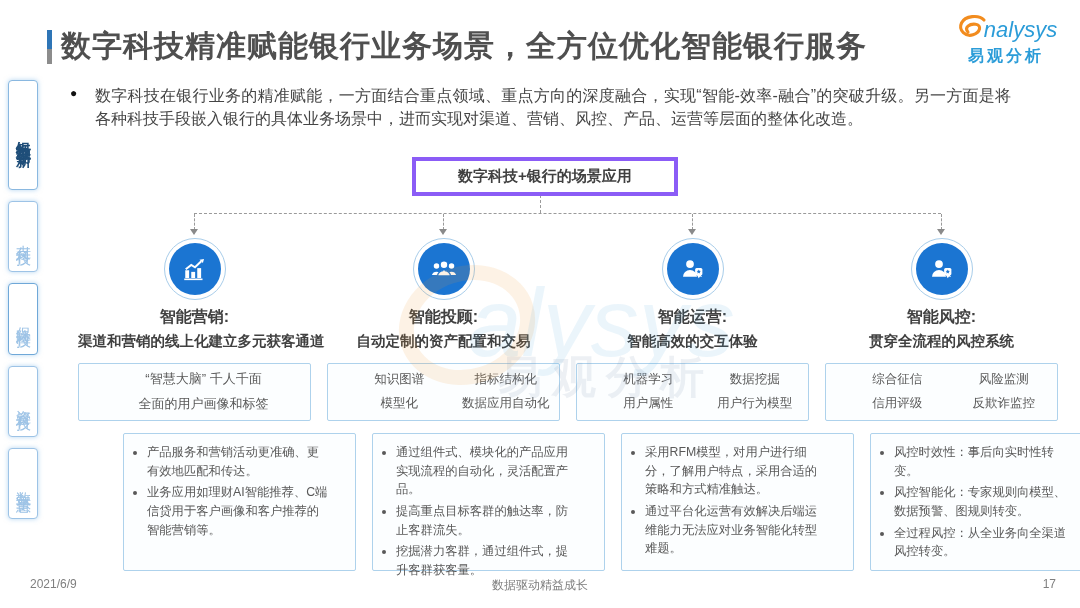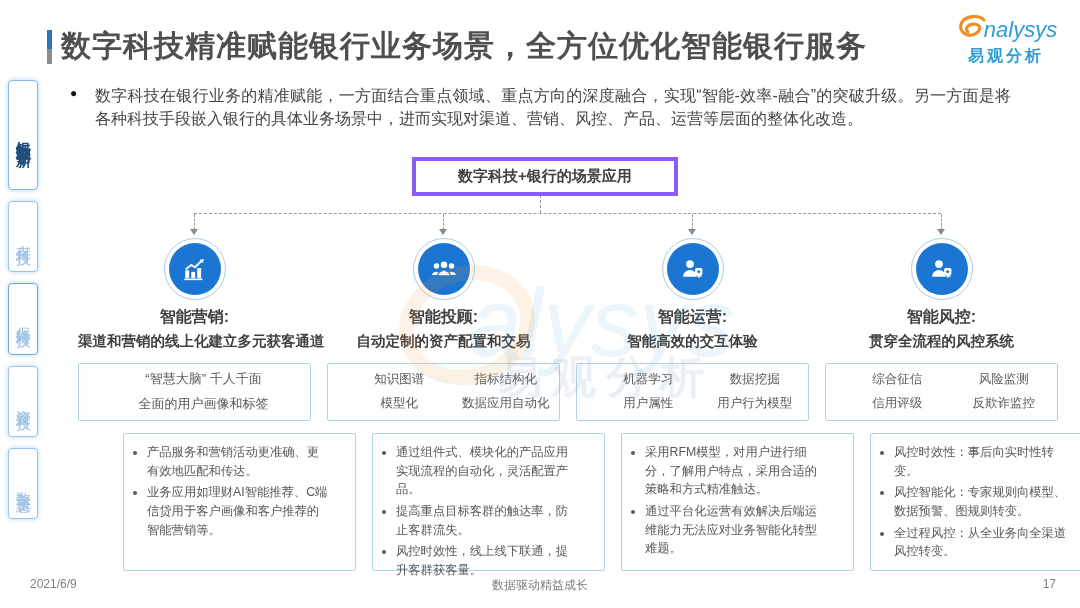--- a/index.html
+++ b/index.html
@@ -176,21 +176,21 @@
       <div class="kw-box">
         <span class="kw-half">知识图谱</span>
         <span class="kw-half">指标结构化</span>
         <span class="kw-half">模型化</span>
         <span class="kw-half">数据应用自动化</span>
       </div>
       <div class="detail-box">
         <ul>
           <li>通过组件式、模块化的产品应用实现流程的自动化，灵活配置产品。</li>
           <li>提高重点目标客群的触达率，防止客群流失。</li>
-          <li>风控时效性，线上线下联通，提升客群获客量。</li>
+          <li>挖掘潜力客群，通过组件式，提升客群获客量。</li>
         </ul>
       </div>
     </div>
 
     <div class="col c2">
       <div class="icon-ring">
         <div class="icon-circle">
           <svg width="30" height="30" viewBox="0 0 24 24" fill="#fff">
             <circle cx="9.6" cy="8" r="3.1"></circle>
             <path d="M4,18.2 a5.6,5.4 0 0 1 11.2,0 z"></path>

